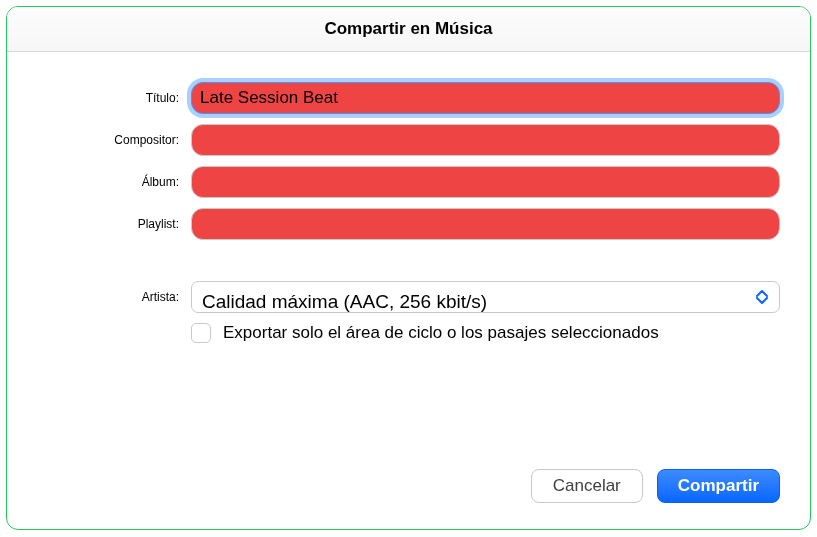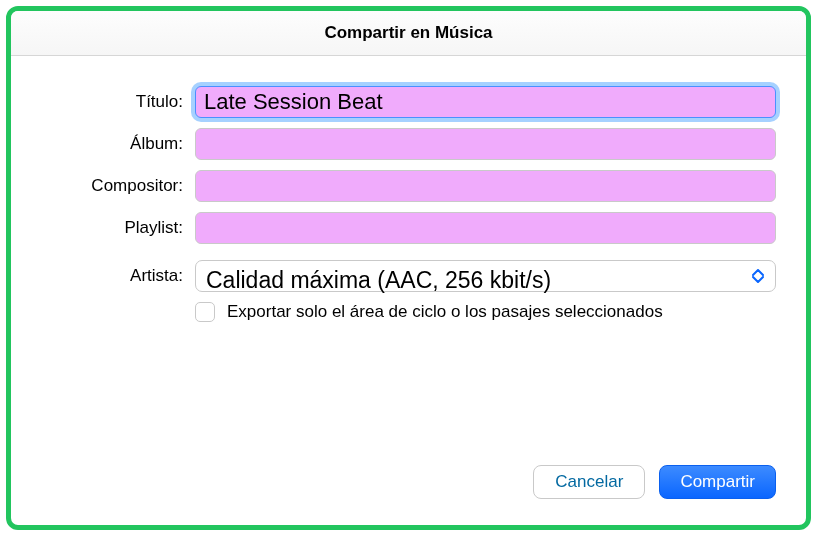--- a/index.html
+++ b/index.html
@@ -10,21 +10,21 @@
     background: #ffffff;
     font-family: -apple-system, "Helvetica Neue", Arial, sans-serif;
     font-size: 17px;
     color: #000;
   }
   .window {
     box-sizing: border-box;
     width: 805px;
     height: 524px;
     margin: 6px;
-    border: 5px solid #22c55e;
+    border: 1px solid #22c55e;
     border-radius: 12px;
     overflow: hidden;
     display: flex;
     flex-direction: column;
     background: #ffffff;
   }
   .titlebar {
     height: 44px;
     border-bottom: 1px solid #d6d6d6;
     background: linear-gradient(#fdfdfd, #f6f6f6);
@@ -40,53 +40,53 @@
     flex: 1;
     padding: 30px 30px 0 30px;
     box-sizing: border-box;
   }
   .row {
     display: flex;
     align-items: center;
     margin-bottom: 10px;
   }
   .row.gap-below {
-    margin-bottom: 16px;
+    margin-bottom: 41px;
   }
   .label {
     width: 142px;
     text-align: right;
     padding-right: 12px;
-    font-size: 17px;
+    font-size: 12px;
     color: #000;
   }
   .field {
     flex: 1;
   }
   input.textfield {
     width: 100%;
     box-sizing: border-box;
     height: 32px;
     padding: 4px 8px;
-    font-size: 22px;
-    border: 1px solid #c9c9c9;
-    border-radius: 6px;
+    font-size: 17px;
+    border: 1px solid #c9c9c9;
+    border-radius: 12px;
     outline: none;
-    background: #f0abfc;
+    background: #ef4444;
   }
   input.textfield.focused {
     border: 1px solid #4a90ff;
     box-shadow: 0 0 0 4px rgba(0,122,255,0.35);
   }
   .select {
     width: 100%;
     box-sizing: border-box;
     height: 32px;
     padding: 9px 34px 0 10px;
-    font-size: 23px;
+    font-size: 19px;
     border: 1px solid #c9c9c9;
     border-radius: 7px;
     background: #fff;
     display: flex;
     align-items: center;
     position: relative;
     cursor: default;
   }
   .select .arrows {
     position: absolute;
@@ -133,26 +133,27 @@
     font-size: 17px;
     display: flex;
     align-items: center;
     justify-content: center;
     cursor: default;
     box-sizing: border-box;
   }
   .btn-secondary {
     background: #fff;
     border: 1px solid #c9c9c9;
-    color: #0369a1;
+    color: #404040;
   }
   .btn-primary {
     background: linear-gradient(#3d8bff, #0a66ff);
     border: 1px solid #0a60ef;
     color: #fff;
+    font-weight: bold;
   }
 </style>
 </head>
 <body>
 
 <div class="window">
 
   <div class="titlebar">
     <div class="titlebar-title">Compartir en Música</div>
   </div>
@@ -161,28 +162,28 @@
 
     <div class="row">
       <div class="label">Título:</div>
       <div class="field">
         <input class="textfield focused" value="Late Session Beat" style="">
       </div>
     </div>
 
 
     <div class="row">
+      <div class="label">Compositor:</div>
+      <div class="field">
+        <input class="textfield" value="" style="">
+      </div>
+    </div>
+
+    <div class="row">
       <div class="label">Álbum:</div>
-      <div class="field">
-        <input class="textfield" value="" style="">
-      </div>
-    </div>
-
-    <div class="row">
-      <div class="label">Compositor:</div>
       <div class="field">
         <input class="textfield" value="" style="">
       </div>
     </div>
 
     <div class="row gap-below">
       <div class="label">Playlist:</div>
       <div class="field">
         <input class="textfield" value="" style="">
       </div>

